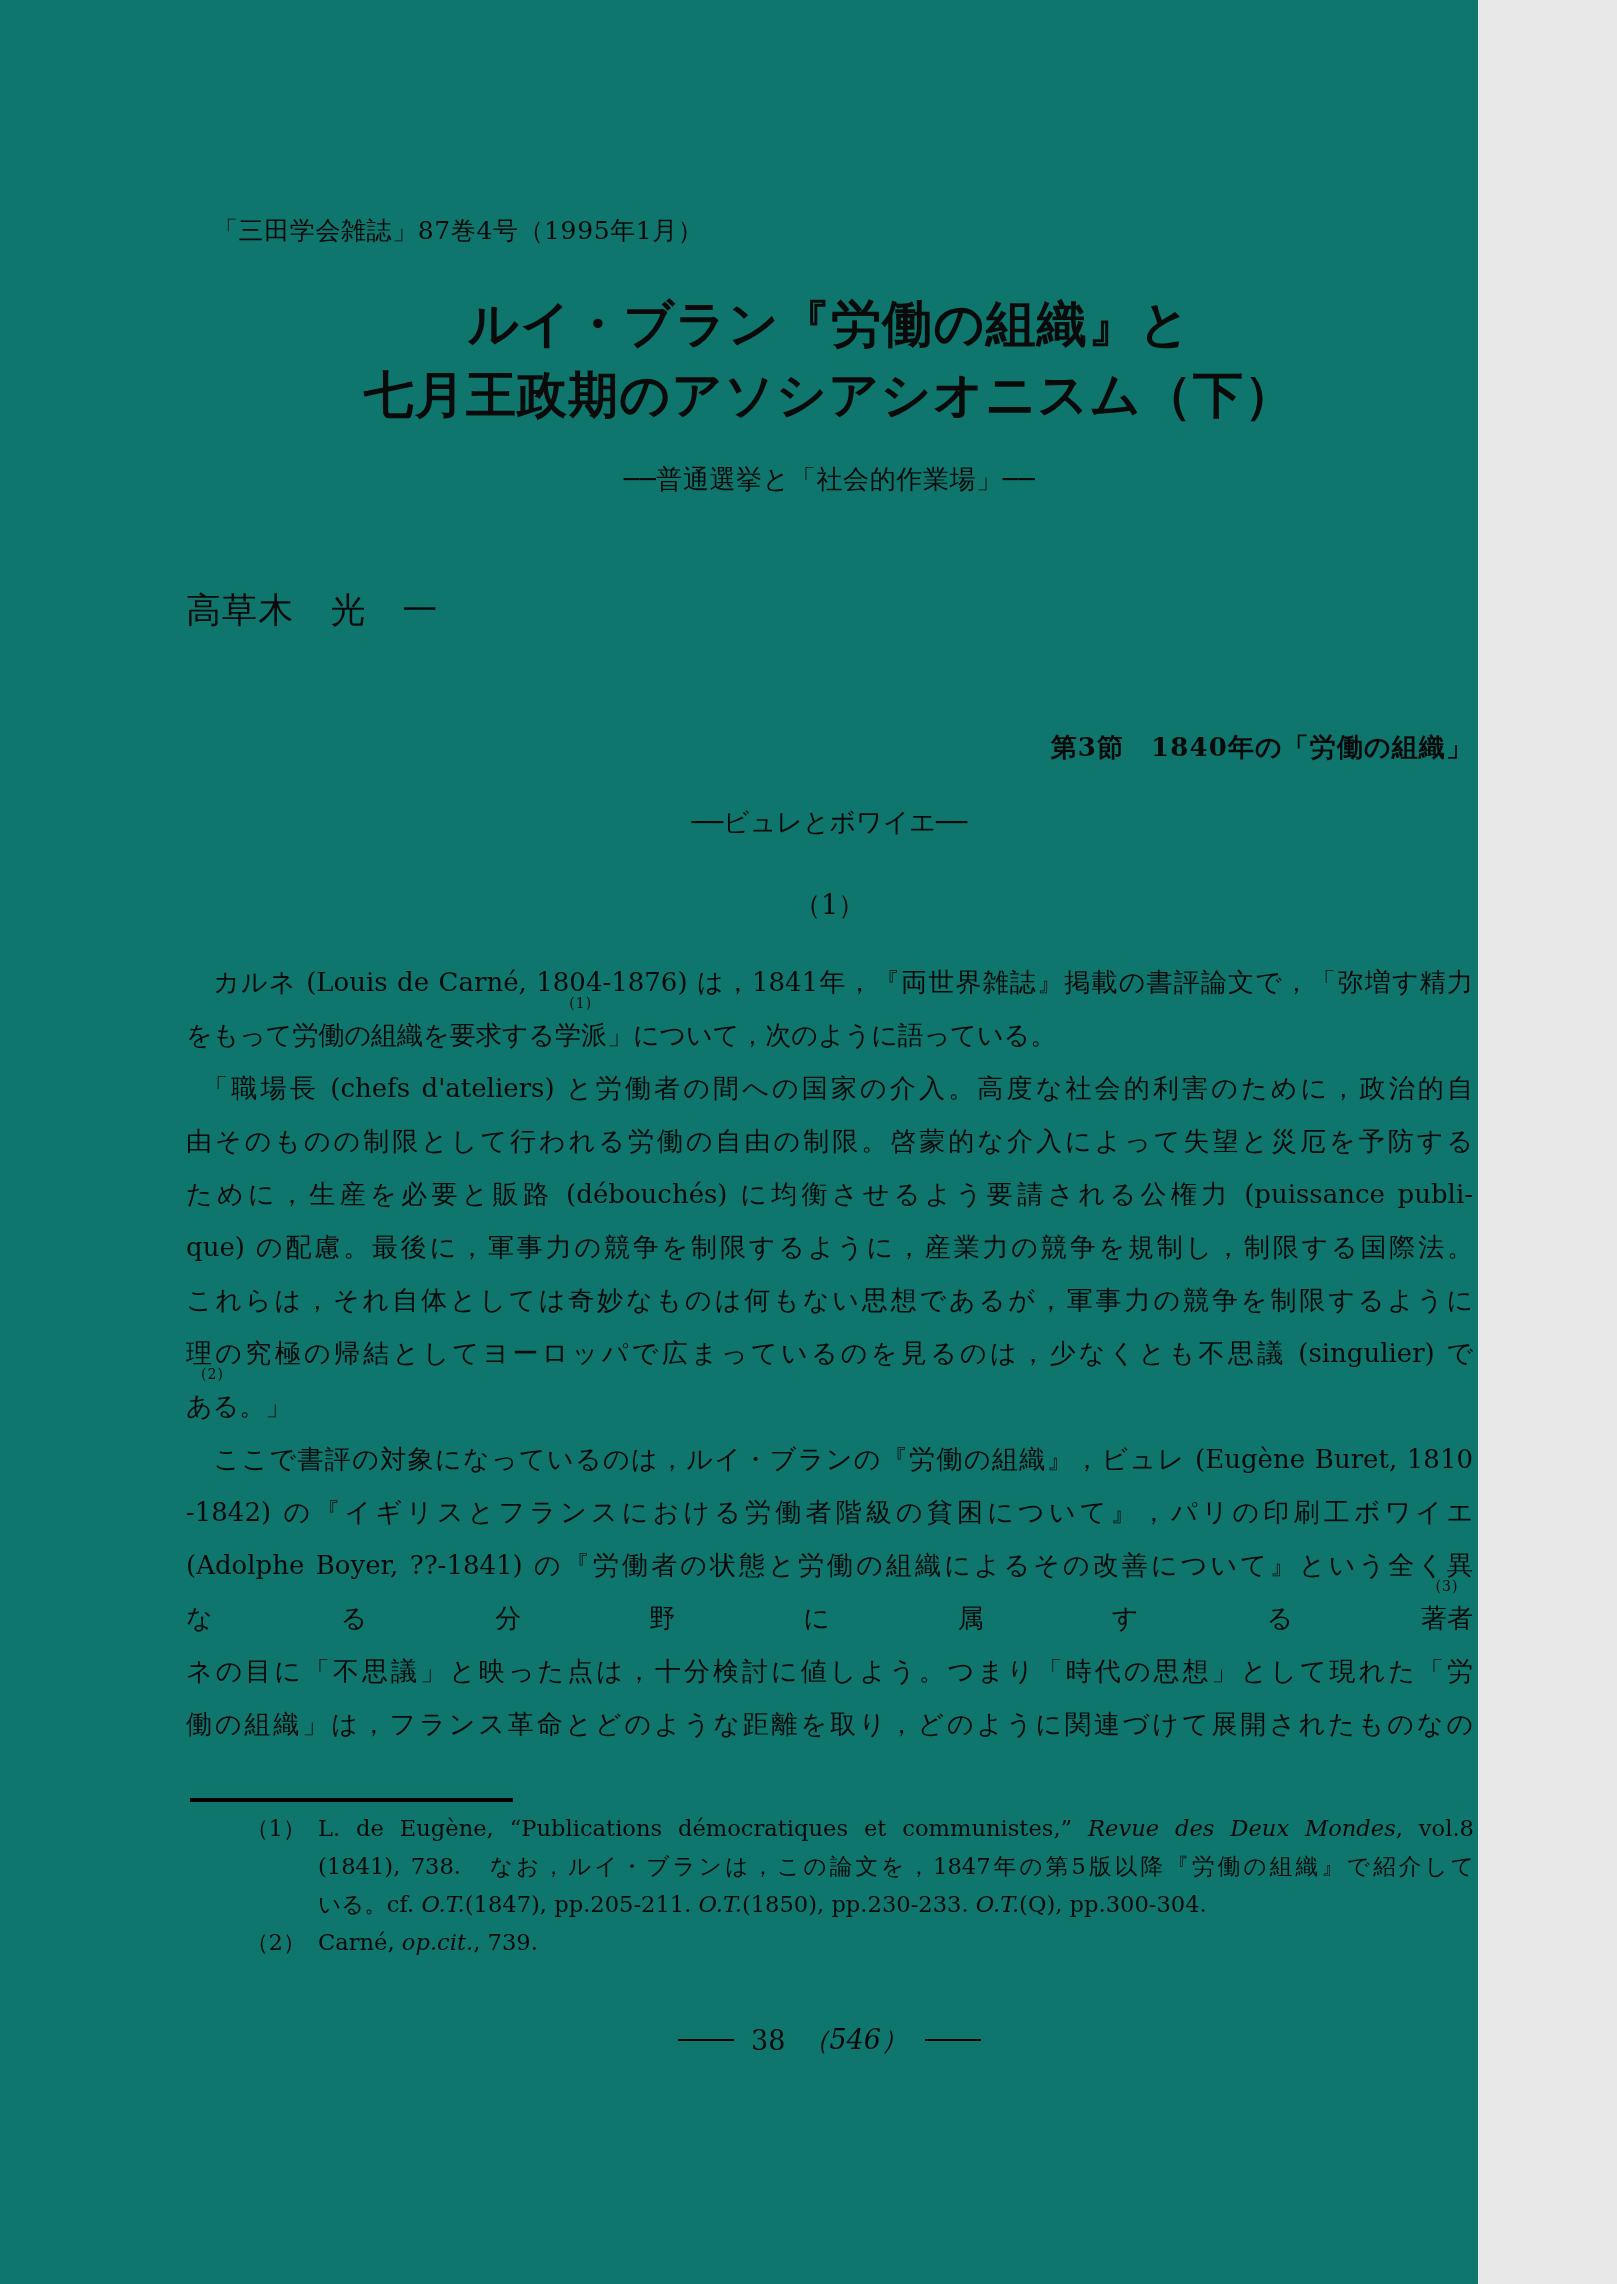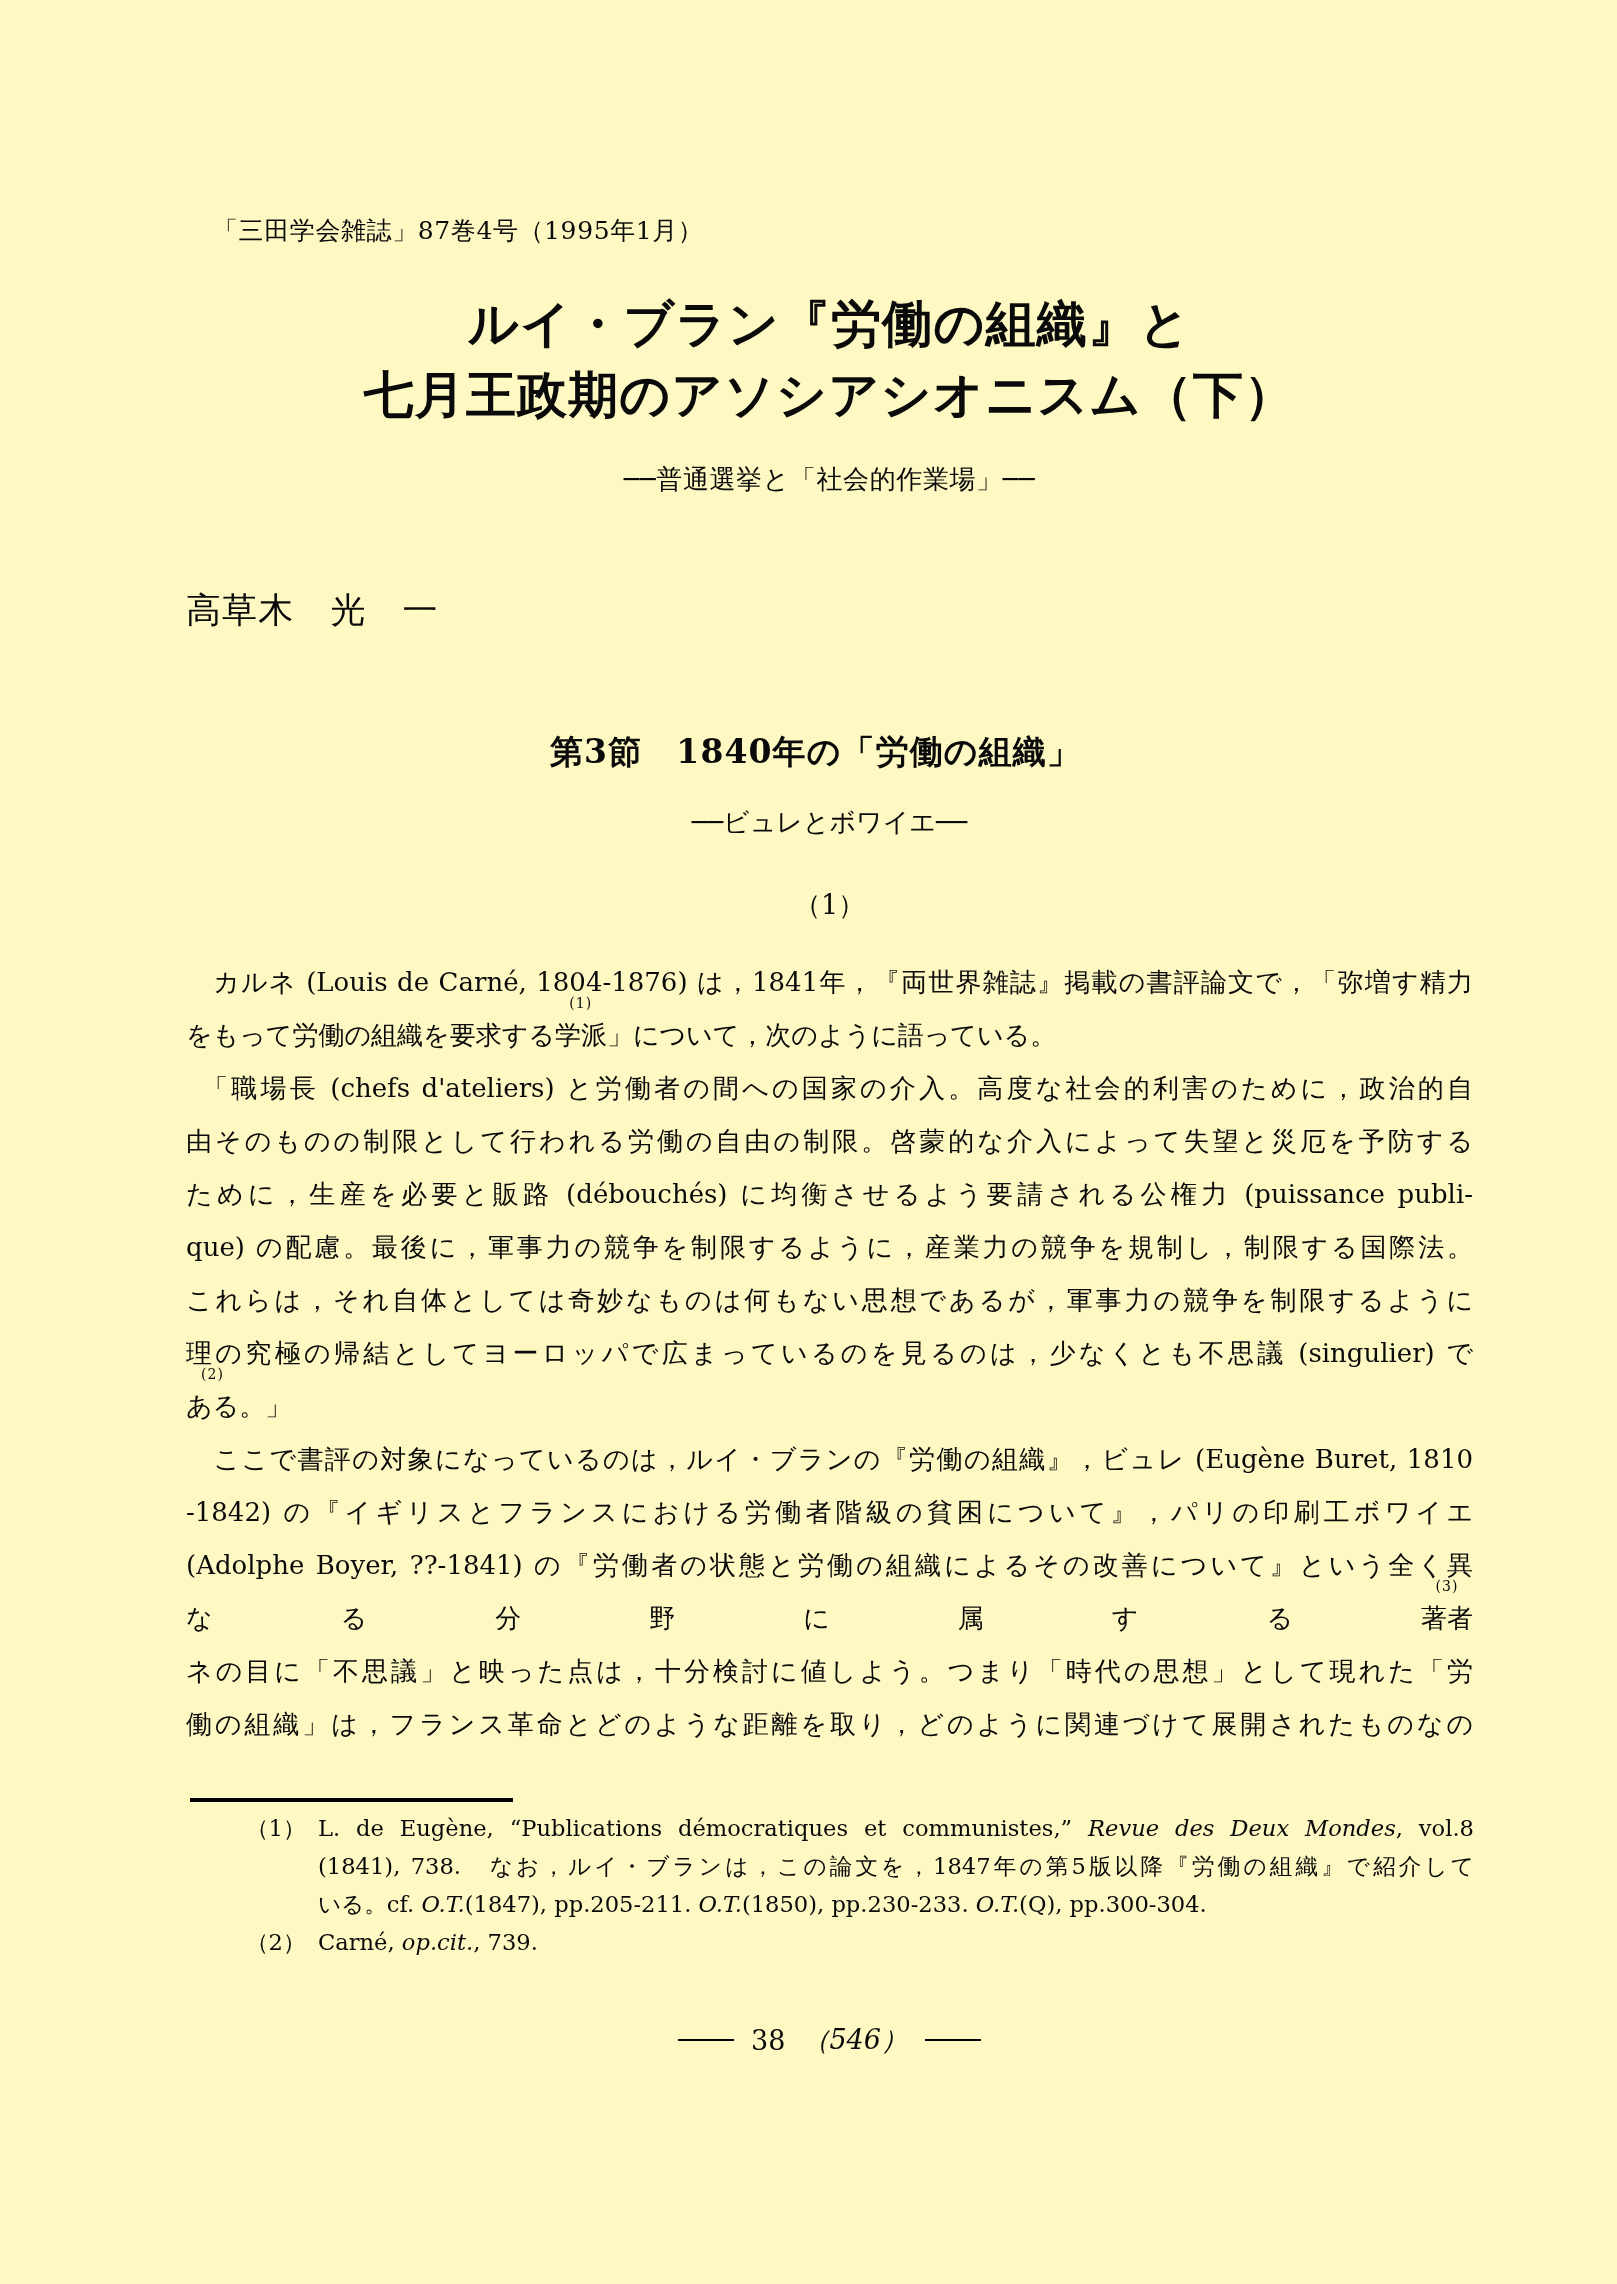--- a/index.html
+++ b/index.html
@@ -1,19 +1,19 @@
 <!DOCTYPE html>
 <html style="font-size:9px"><head>
 <meta charset="utf-8">
 <style>
   html,body{margin:0;padding:0;background:#e8e8e8;}
   .page{
     position:relative;
-    width:1617px;height:2284px;
-    background:#fef9c3;
+    width:1478px;height:2284px;
+    background:#0f766e;
     color:#0a0a0a;
     font-family:"DejaVu Serif","Liberation Serif",serif;
     overflow:hidden;
   }
   .journal-header{
     position:absolute;left:213px;top:216px;
     font-size:25px;line-height:1.2;letter-spacing:0.6px;
   }
   .title-block{
     position:absolute;left:186px;top:288px;width:1287px;
@@ -22,22 +22,22 @@
   }
   .subtitle{
     position:absolute;left:186px;top:462px;width:1287px;
     text-align:center;font-size:26px;letter-spacing:0.6px;
   }
   .author{
     position:absolute;left:186px;top:587px;width:1213px;
     text-align:left;font-size:35px;letter-spacing:1.1px;
   }
   .section-heading{
-    position:absolute;left:172px;top:730px;width:1287px;
-    text-align:center;font-size:33px;font-weight:600;letter-spacing:1.1px;
+    position:absolute;left:186px;top:730px;width:1287px;
+    text-align:right;font-size:26px;font-weight:600;letter-spacing:1.1px;
   }
   .section-subheading{
     position:absolute;left:186px;top:781px;width:1287px;
     text-align:center;font-size:26px;margin-top:24px;
   }
   .part-marker{
     position:absolute;left:186px;top:887px;width:1287px;
     text-align:center;font-size:27px;
   }
   .body-text{

